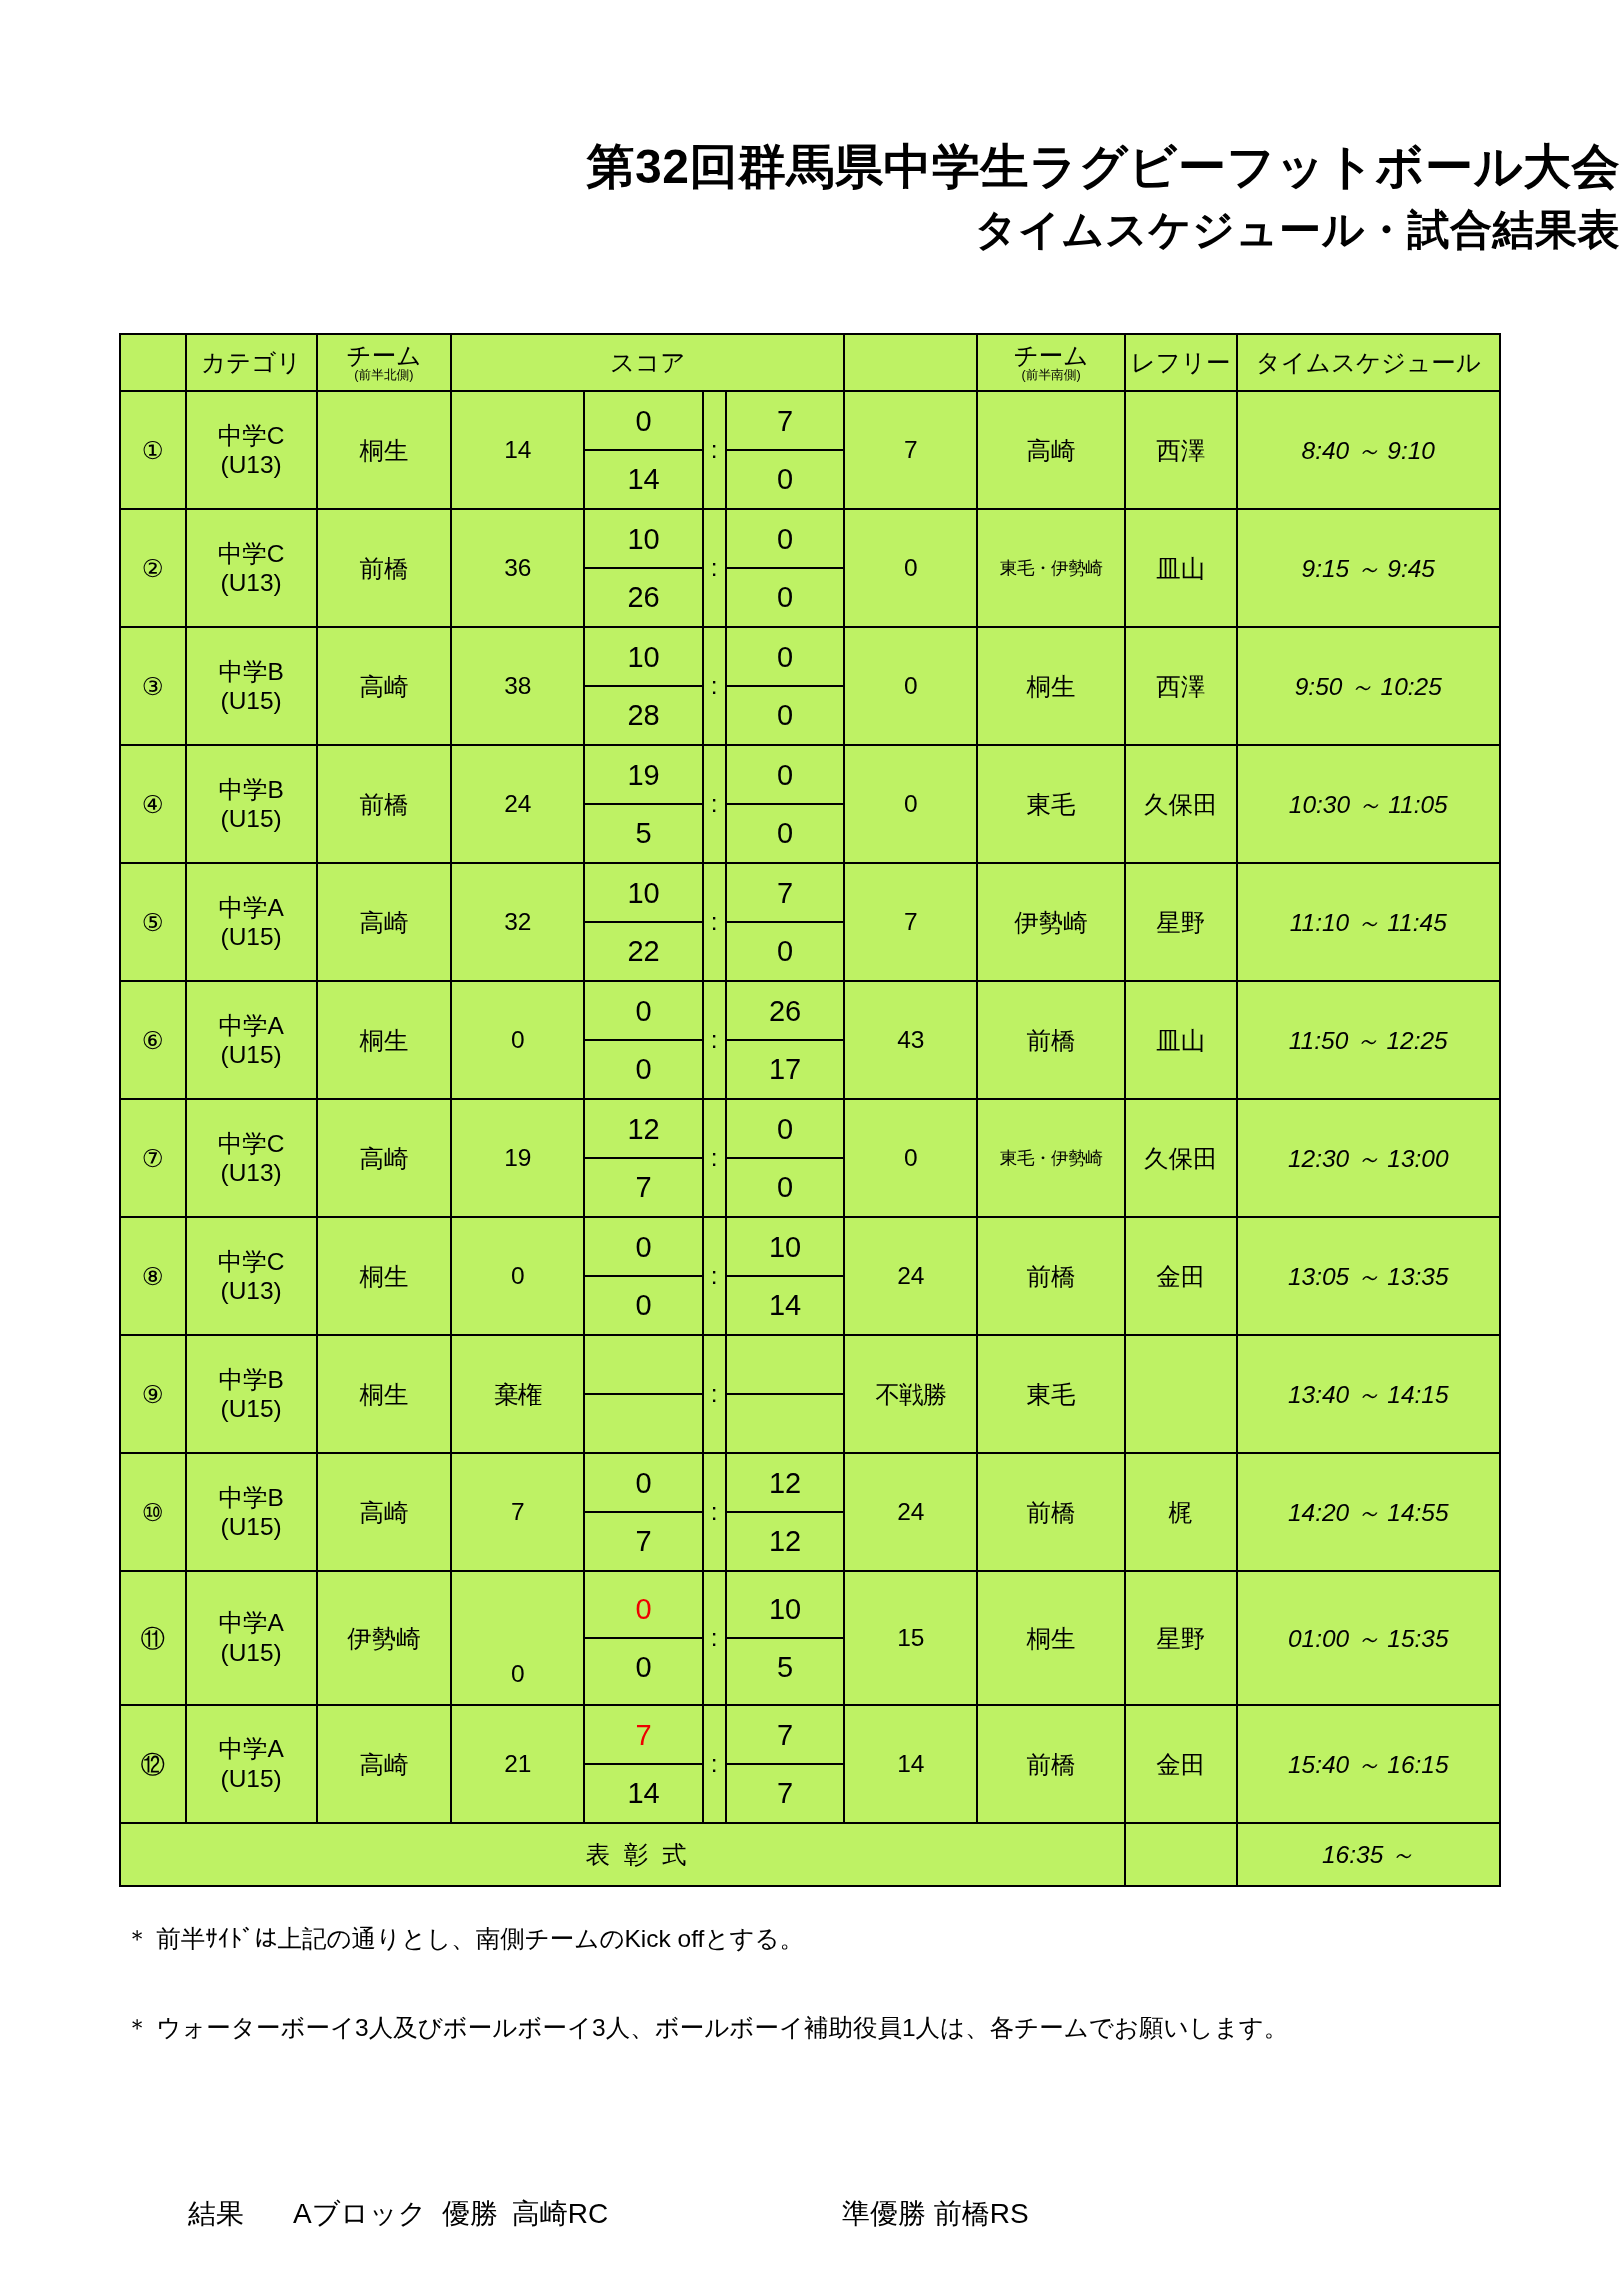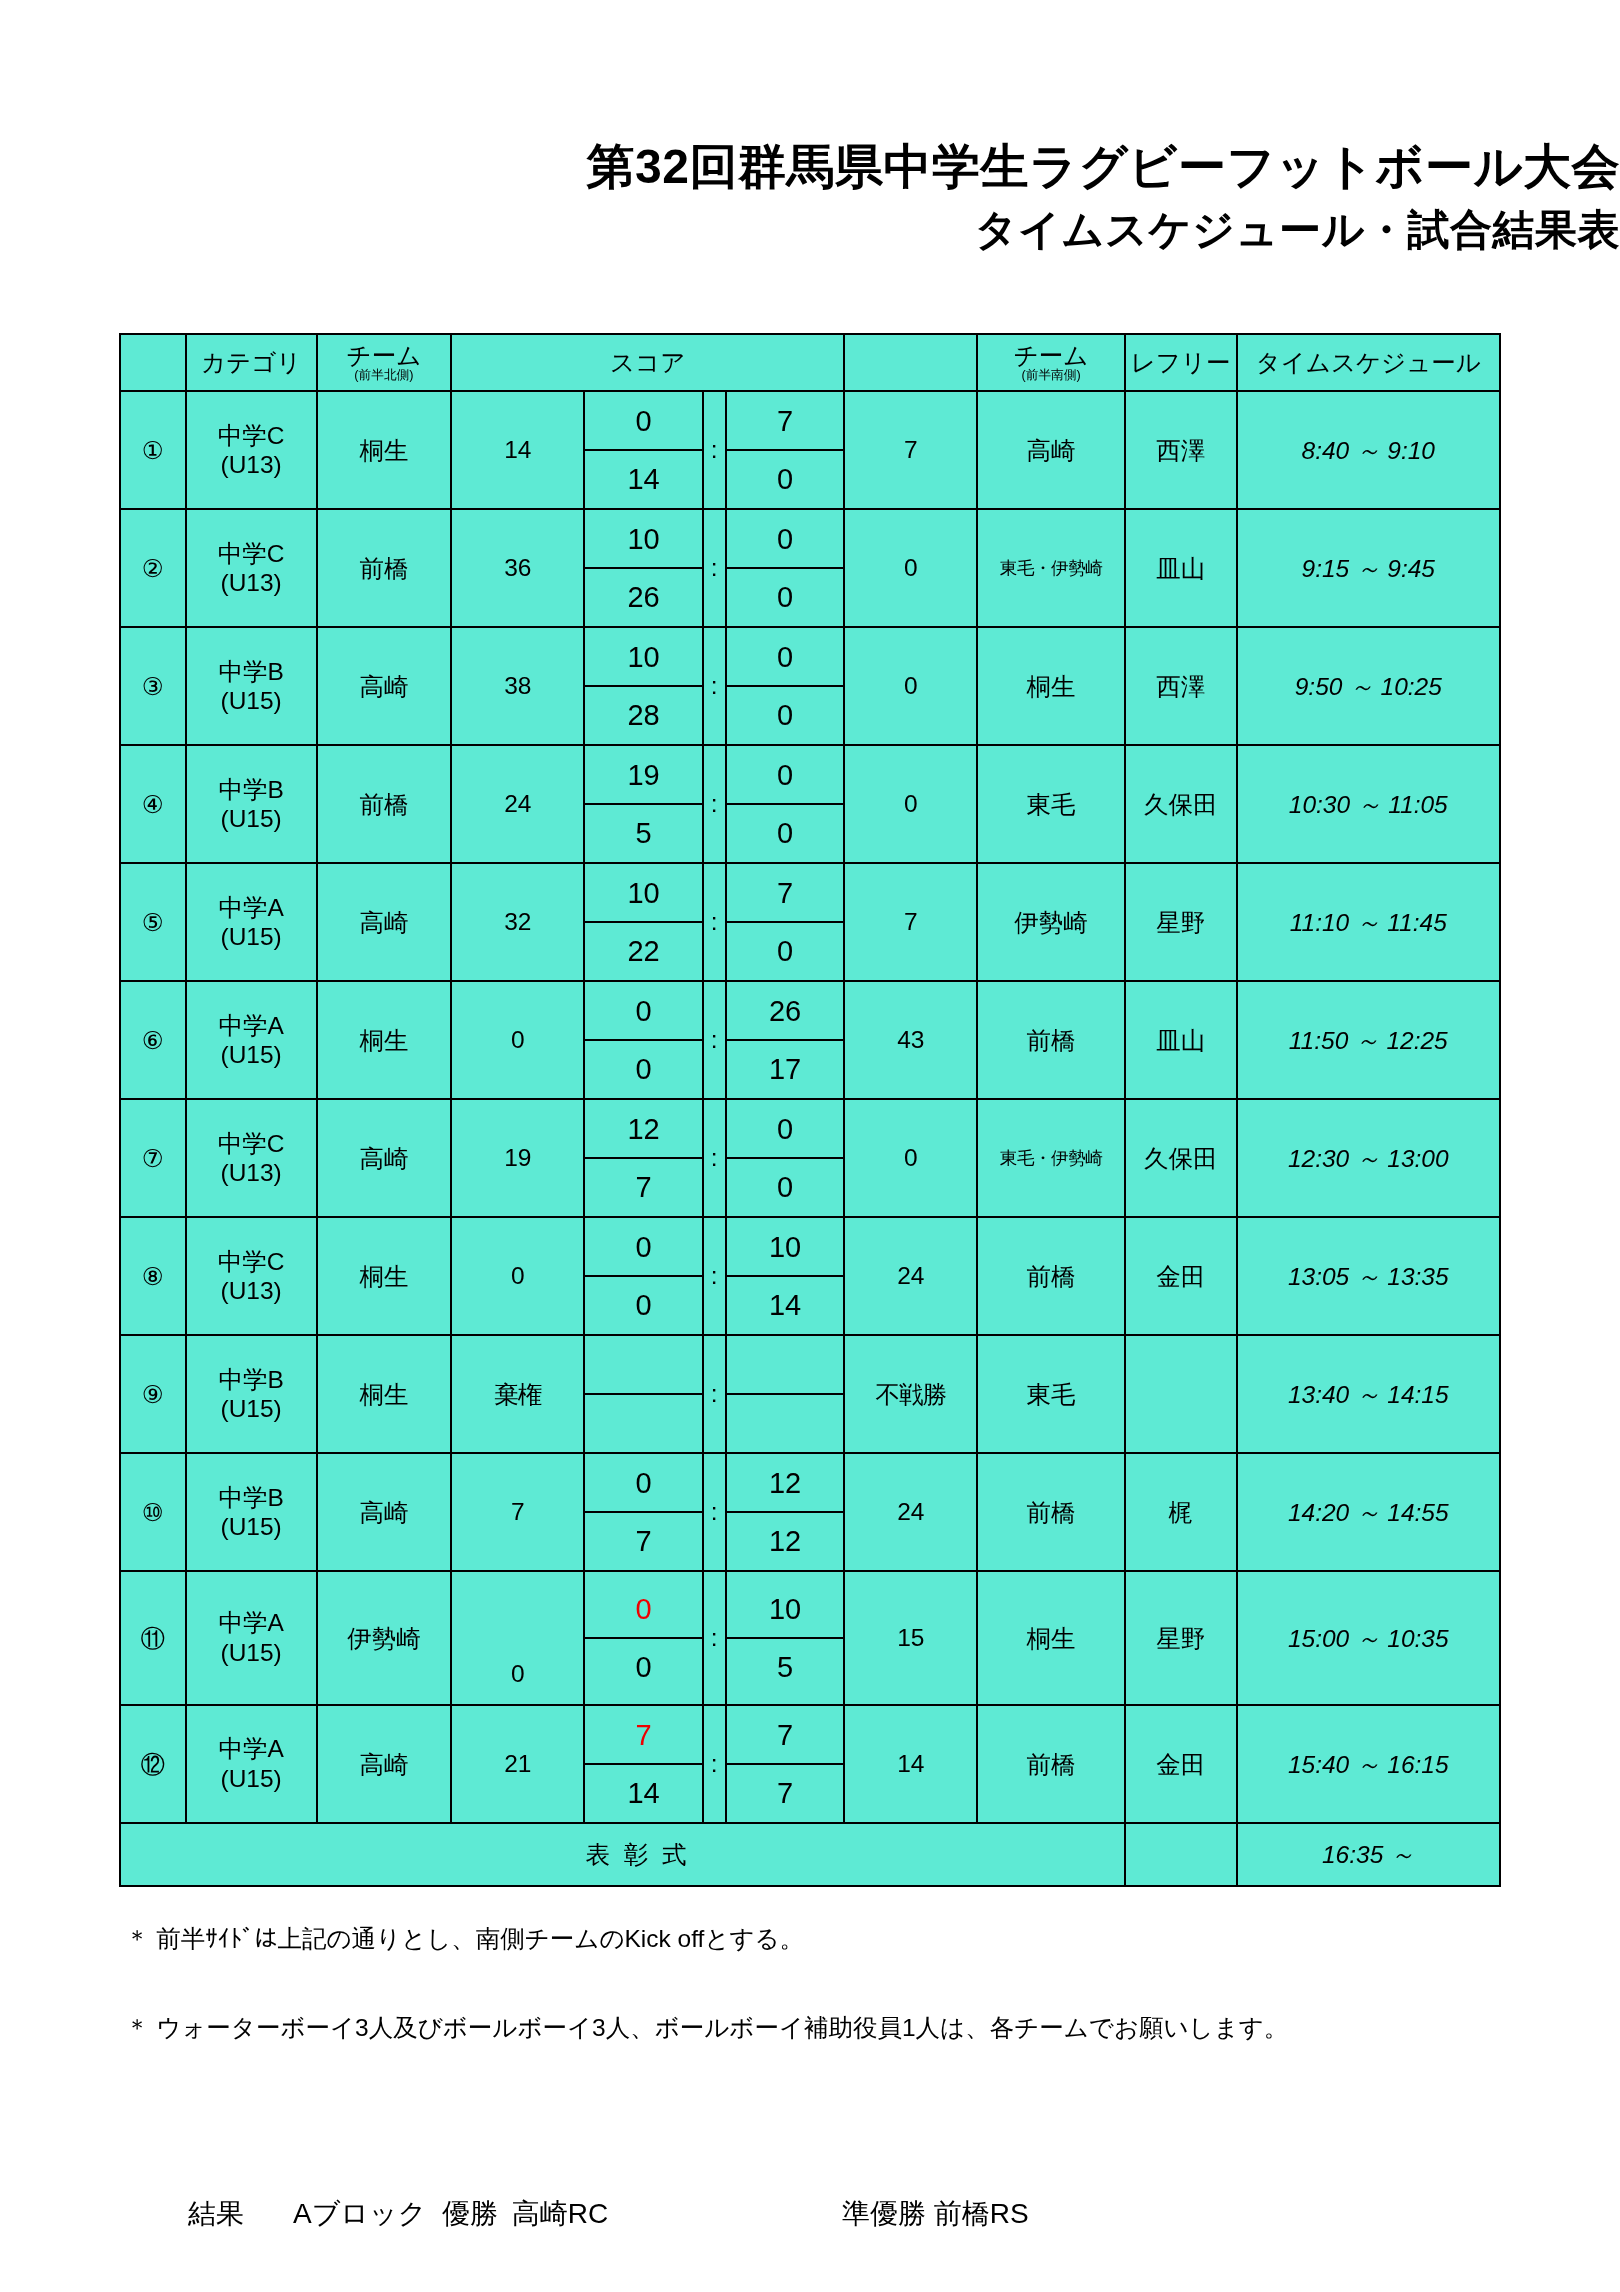--- a/index.html
+++ b/index.html
@@ -49,21 +49,21 @@
   
   .table-wrap {
     margin: 0 auto;
     margin-top: 76px;
     width: 1382px;
   }
   table.sched {
     border-collapse: collapse;
     table-layout: fixed;
     width: 1382px;
-    background: #5eead4;
+    background: #bef264;
   }
   table.sched td, table.sched th {
     border: 2px solid #000;
     padding: 0;
     text-align: center;
     vertical-align: middle;
     font-weight: normal;
     font-size: 24.5px;
   }
 
@@ -427,21 +427,21 @@
               <div class="h2">0</div>
             </td>
             <td class="colon-cell">:</td>
             <td class="half">
               <div class="h1">10</div>
               <div class="h2">5</div>
             </td>
             <td class="total-cell">15</td>
             <td class="team-cell">桐生</td>
             <td class="ref-cell">星野</td>
-            <td class="time-cell">15:00 ～ 10:35</td>
+            <td class="time-cell">01:00 ～ 15:35</td>
           </tr>
           <tr class="match">
             <td class="no-cell">⑫</td>
             <td class="cat-cell"><span>中学A</span><span class="u">(U15)</span></td>
             <td class="team-cell">高崎</td>
             <td class="total-cell">21</td>
             <td class="half">
               <div class="h1 red">7</div>
               <div class="h2">14</div>
             </td>

